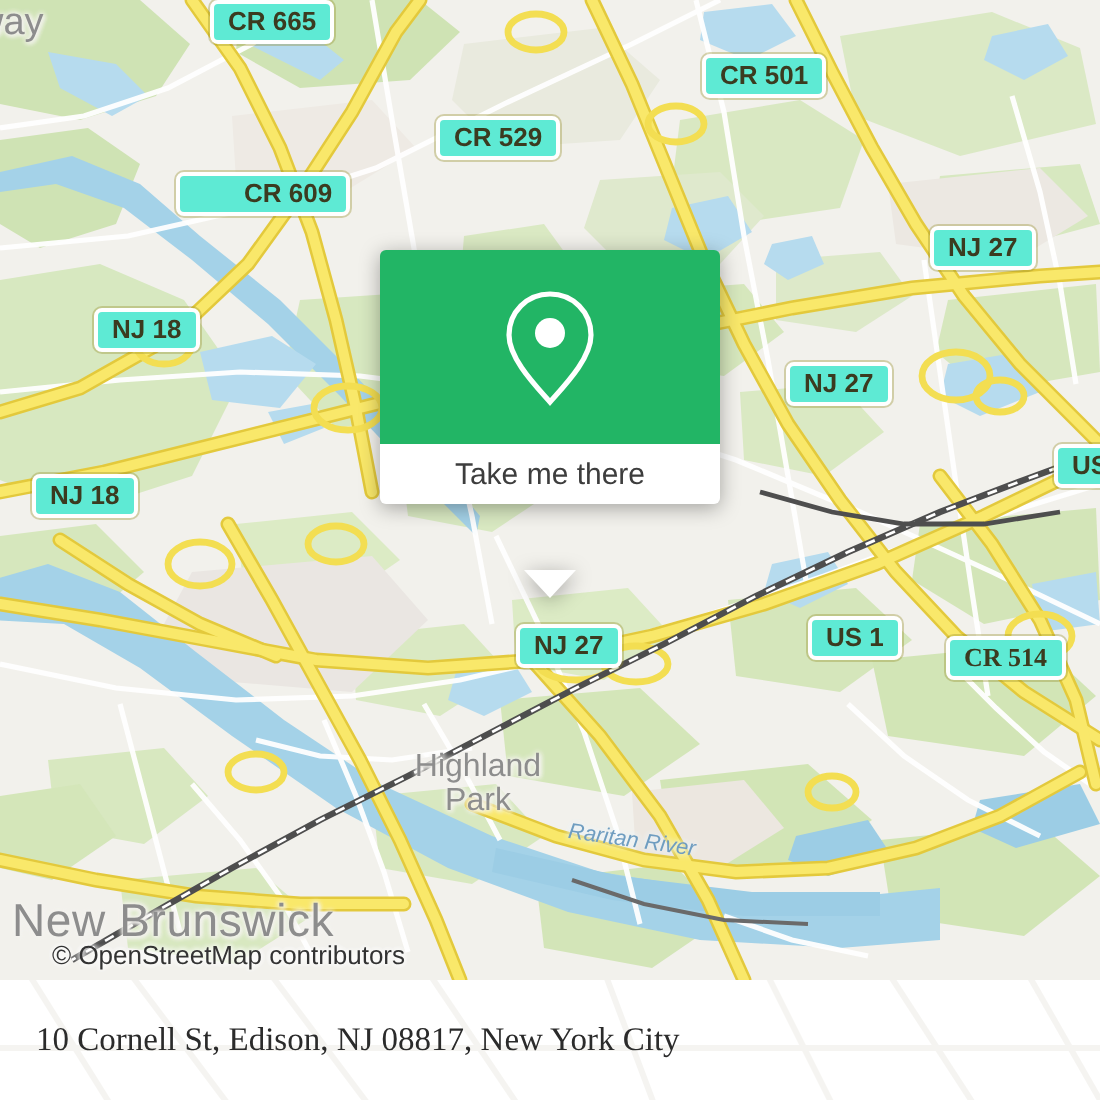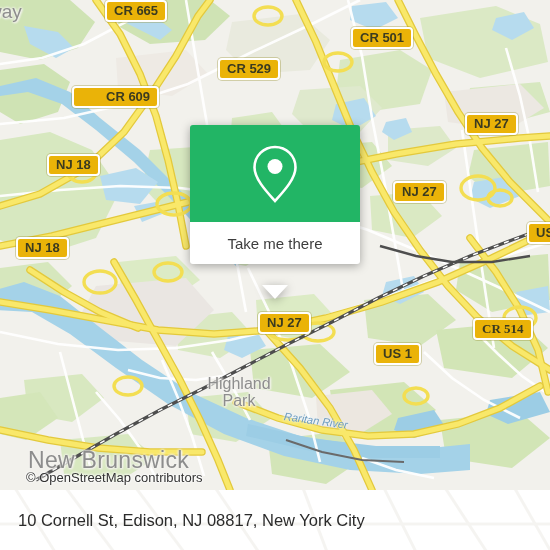--- a/index.html
+++ b/index.html
@@ -14,58 +14,58 @@
   #map{position:absolute;left:0;top:0;width:550px;height:490px;overflow:hidden;
        background:#f2f1ec;}
   #mapsvg{position:absolute;left:0;top:0;}
 
   
   .place-label{
     position:absolute;color:#8d8d8d;
     text-shadow:0 0 3px #f4f3ef,0 0 3px #f4f3ef,0 0 2px #f4f3ef,1px 1px 2px #f4f3ef;
     white-space:pre;line-height:1.05;pointer-events:none;
   }
-  .pl-newbrunswick{left:6px;top:448px;font-size:23px;letter-spacing:.3px;margin-left:22px;}
+  .pl-newbrunswick{left:6px;top:448px;font-size:23px;letter-spacing:.3px;}
   .pl-highland{left:179px;top:376px;font-size:16px;text-align:center;width:120px;}
   .pl-way{left:-12px;top:2px;font-size:19px;}
   .river-label{
     position:absolute;left:285px;top:410px;font-size:11px;font-style:italic;
     color:#6f9dc0;transform:rotate(8deg);transform-origin:left top;
     text-shadow:0 0 3px #eaf4fa,0 0 3px #eaf4fa;white-space:nowrap;pointer-events:none;
   }
 
   
   .shield{
-    position:absolute;background:#eab308;border:2px solid #ffffff;
+    position:absolute;background:#5eead4;border:2px solid #ffffff;
     border-radius:4px;color:#3b3b20;font-size:13px;font-weight:bold;
     padding:2px 7px 3px 7px;line-height:1;white-space:nowrap;
     box-shadow:0 0 0 1px rgba(150,140,40,.35);
   }
 
   
   #popup{position:absolute;left:190px;top:125px;width:170px;
          filter:drop-shadow(0 2px 5px rgba(0,0,0,.33));}
   #popup-head{height:97px;background:#22b565;border-radius:3px 3px 0 0;
               display:flex;align-items:center;justify-content:center;}
-  #popup-foot{height:42px;background:#ffffff;border-radius:0 0 3px 3px;
+  #popup-foot{height:30px;background:#ffffff;border-radius:0 0 3px 3px;
               display:flex;align-items:center;justify-content:center;}
   #popup-label{font-size:15px;color:#3d3d3d;}
   #popup-tail{position:absolute;left:50%;top:160px;margin-left:-13px;
               width:0;height:0;border-left:13px solid transparent;
               border-right:13px solid transparent;border-top:14px solid #ffffff;}
 
   
   #osm-credit{position:absolute;left:10px;top:470px;font-size:13px;color:#333333;
               text-shadow:0 0 3px #fff,0 0 3px #fff,0 0 3px #fff;white-space:nowrap;margin-left:16px;}
   #footer{position:absolute;left:0;top:490px;width:550px;height:60px;
           background:#ffffff;overflow:hidden;}
   #footer-watermark{position:absolute;left:0;top:0;width:550px;height:60px;opacity:.5;}
   #footer-inner{position:absolute;left:0;top:0;width:544px;height:60px;
                 display:flex;align-items:center;justify-content:space-between;
-                padding:0 12px 0 18px;box-sizing:border-box;}
+                padding:0 12px 0 18px;box-sizing:border-box;font-family:Liberation Serif, serif;}
   #address{font-size:16.5px;color:#2b2b2b;white-space:nowrap;}
   #brand{display:flex;align-items:center;gap:4px;}
   #brand-word{font-size:29px;color:#1c1c1c;letter-spacing:-.5px;line-height:1;}
 </style>
 </head>
 <body>
 
 <div id="root">
 
   <div id="map">
@@ -223,28 +223,28 @@
 
     <div class="place-label pl-way">way</div>
     <div class="place-label pl-highland">Highland
 Park</div>
     <div class="place-label pl-newbrunswick">New Brunswick</div>
     <div class="river-label">Raritan River</div>
 
     <div class="shield" style="left:105px;top:0px;">CR 665</div>
     <div class="shield" style="left:351px;top:27px;">CR 501</div>
     <div class="shield" style="left:218px;top:58px;text-align:right;">CR 529</div>
-    <div class="shield" style="left:72px;top:86px;padding-left:32px;">CR 609</div>
+    <div class="shield" style="left:88px;top:86px;padding-left:32px;">CR 609</div>
     <div class="shield" style="left:465px;top:113px;">NJ 27</div>
     <div class="shield" style="left:47px;top:154px;">NJ 18</div>
     <div class="shield" style="left:393px;top:181px;">NJ 27</div>
     <div class="shield" style="left:527px;top:222px;">US</div>
     <div class="shield" style="left:16px;top:237px;">NJ 18</div>
     <div class="shield" style="left:258px;top:312px;">NJ 27</div>
-    <div class="shield" style="left:374px;top:308px;margin-top:35px;">US 1</div>
+    <div class="shield" style="left:404px;top:308px;">US 1</div>
     <div class="shield" style="left:473px;top:318px;font-family:Liberation Serif, serif;">CR 514</div>
 
     <div id="popup">
       <div id="popup-head">
         <svg width="52" height="62" viewBox="0 0 52 62">
           <path d="M26 4 C14.5 4 5.5 13 5.5 24.5 C5.5 36 18 49 26 58
                    C34 49 46.5 36 46.5 24.5 C46.5 13 37.5 4 26 4 Z" fill="none" stroke="#ffffff" stroke-width="2.6"></path>
           <circle cx="26" cy="23.5" r="7.5" fill="#ffffff"></circle>
         </svg>
       </div>

